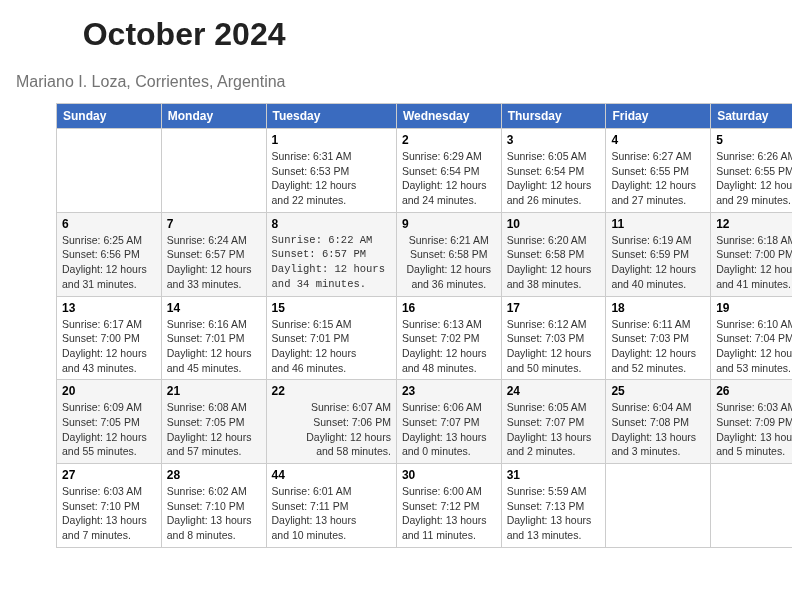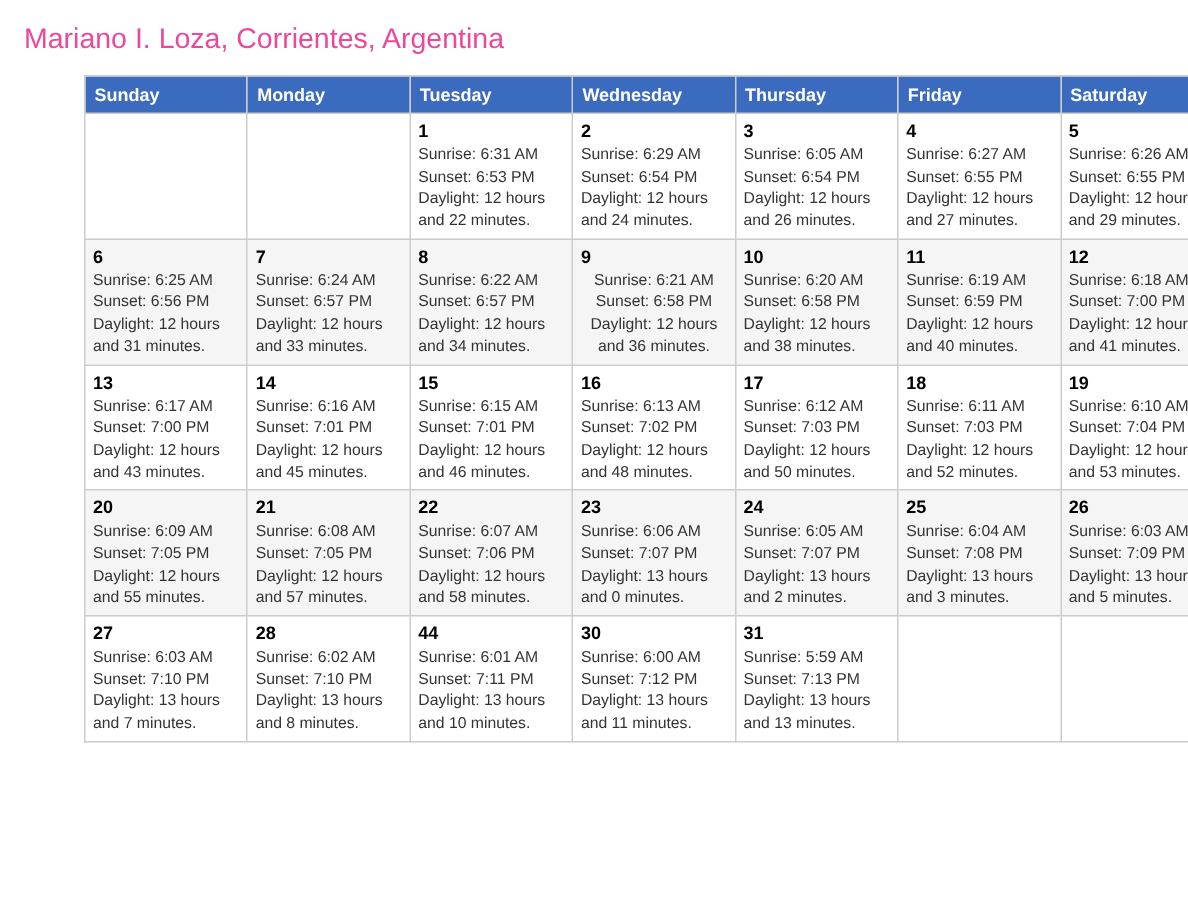--- a/index.html
+++ b/index.html
@@ -35,23 +35,24 @@
     }
     .title-block {
       text-align: right;
     }
     .title-block h1 {
       font-size: 32px;
       font-weight: bold;
       color: #222;
     }
     .title-block h2 {
-      font-size: 19px;
+      font-size: 16px;
       font-weight: normal;
-      color: #ec4899;
+      color: #737373;
+      margin-top: 20px;
     }
     .calendar {
       width: 100%;
       border-collapse: collapse;
       font-size: 11px;
       margin-left: 40px;
     }
     .calendar th {
       background: #3a6bbf;
       color: #fff;
@@ -88,20 +89,21 @@
     }
     .calendar tr:nth-child(even) .empty-cell {
       background: #f5f5f5 !important;
     }
   </style>
 </head>
 <body>
 
 <div class="header">
   <div class="title-block">
+    <h1>October 2024</h1>
     <h2>Mariano I. Loza, Corrientes, Argentina</h2>
   </div>
 </div>
 
 <table class="calendar">
   <thead>
     <tr>
     <th>Sunday</th>
         <th>Monday</th>
         <th>Tuesday</th>
@@ -161,21 +163,21 @@
         </td>
         <td>
           <span class="day-num">7</span>
           <div class="day-info" style="white-space: pre-line;">Sunrise: 6:24 AM
 Sunset: 6:57 PM
 Daylight: 12 hours
 and 33 minutes.</div>
         </td>
         <td>
           <span class="day-num">8</span>
-          <div class="day-info" style="white-space: pre-line;">Sunrise: 6:22 AM
+          <div class="day-info" style="white-space: pre-line; font-family: Liberation Mono, monospace;">Sunrise: 6:22 AM
 Sunset: 6:57 PM
 Daylight: 12 hours
 and 34 minutes.</div>
         </td>
         <td>
           <span class="day-num">9</span>
           <div class="day-info" style="white-space: pre-line; text-align: center;">Sunrise: 6:21 AM
 Sunset: 6:58 PM
 Daylight: 12 hours
 and 36 minutes.</div>
@@ -263,21 +265,21 @@
         </td>
         <td>
           <span class="day-num">21</span>
           <div class="day-info" style="white-space: pre-line;">Sunrise: 6:08 AM
 Sunset: 7:05 PM
 Daylight: 12 hours
 and 57 minutes.</div>
         </td>
         <td>
           <span class="day-num">22</span>
-          <div class="day-info" style="white-space: pre-line;">Sunrise: 6:07 AM
+          <div class="day-info" style="white-space: pre-line; text-align: right;">Sunrise: 6:07 AM
 Sunset: 7:06 PM
 Daylight: 12 hours
 and 58 minutes.</div>
         </td>
         <td>
           <span class="day-num">23</span>
           <div class="day-info" style="white-space: pre-line;">Sunrise: 6:06 AM
 Sunset: 7:07 PM
 Daylight: 13 hours
 and 0 minutes.</div>

